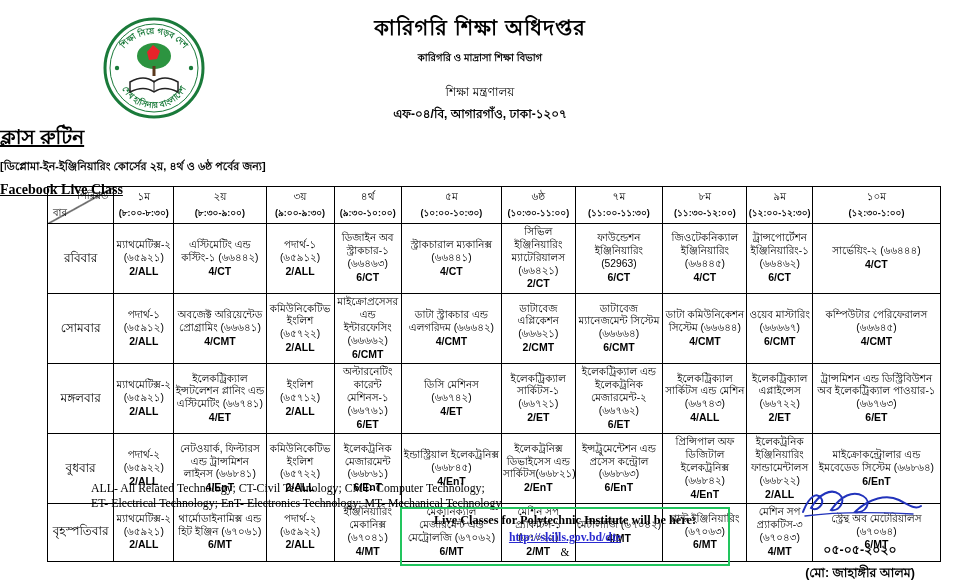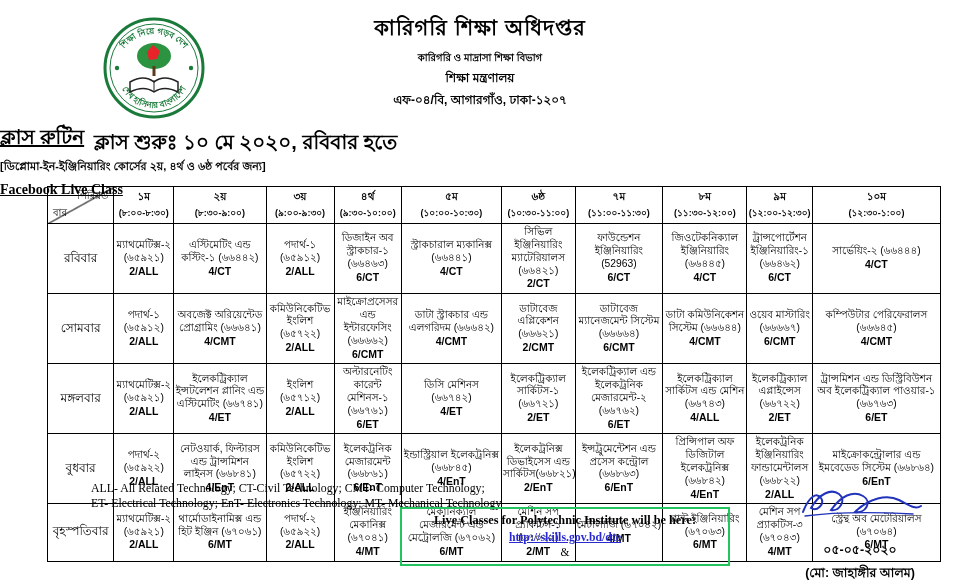--- a/index.html
+++ b/index.html
@@ -7,40 +7,40 @@
         font-family:"Liberation Sans",sans-serif;color:#000;}
 
   
   .gov-header{position:absolute;top:10px;left:0;right:0;height:105px;}
   .logo-left{position:absolute;left:102px;top:6px;width:104px;height:104px;}
   .logo-right{position:absolute;right:12px;top:14px;width:140px;height:92px;}
   .head-text{width:430px;margin:0 auto;text-align:center;}
   .head-line1{font-size:12px;font-weight:600;margin-top:4px;}
   .head-org{font-size:21px;font-weight:bold;letter-spacing:1px;margin-top:2px;}
   .head-line3{font-size:10px;font-weight:600;margin-top:3px;}
-  .head-line4{font-size:12px;font-weight:700;margin-top:2px;}
+  .head-line4{font-size:12px;font-weight:400;margin-top:16px;}
   .head-line5{font-size:12px;font-weight:600;margin-top:2px;}
 
   
   .title-zone{position:absolute;top:110px;left:0;right:0;height:74px;}
   .class-start{position:absolute;left:94px;top:17px;font-size:20px;font-weight:bold;}
   .routine-stack{position:absolute;left:0;right:0;top:12px;text-align:left;}
   .routine-title{font-size:20px;font-weight:bold;text-decoration:underline;}
   .routine-note{font-size:11px;font-weight:bold;margin-top:3px;}
   .fb-live{font-size:14px;font-weight:bold;text-decoration:underline;
            font-family:"Liberation Serif",serif;margin-top:5px;}
 
   
   table.routine{position:absolute;left:47px;top:186px;width:894px;
                 border-collapse:collapse;table-layout:fixed;}
   table.routine th,table.routine td{border:1px solid #000;text-align:center;
                 vertical-align:middle;padding:2px 1px;}
   table.routine thead tr{height:30px;}
   table.routine tbody tr{height:54px;}
-  .p-name{font-size:10.5px;font-weight:700;}
+  .p-name{font-size:10.5px;font-weight:400;}
   .p-time{font-size:9px;}
   td.day{font-size:12px;}
   .subj{font-size:10.3px;line-height:1.25;}
   .grp{font-size:10.5px;font-weight:bold;line-height:1.3;}
   th.corner{position:relative;padding:0;
     background:linear-gradient(to bottom right,
       transparent calc(50% - 0.8px),#000 calc(50% - 0.2px),
       #000 calc(50% + 0.2px),transparent calc(50% + 0.8px));}
   th.corner .c-top{position:absolute;top:1px;right:5px;font-size:10px;font-weight:normal;}
   th.corner .c-bot{position:absolute;bottom:1px;left:5px;font-size:10px;font-weight:normal;}
@@ -97,21 +97,20 @@
     </div>
 
   </div>
 
   <div class="title-zone">
     <div class="routine-stack">
       <div class="routine-title">ক্লাস রুটিন</div>
       <div class="routine-note">[ডিপ্লোমা-ইন-ইঞ্জিনিয়ারিং কোর্সের ২য়, ৪র্থ ও ৬ষ্ঠ পর্বের জন্য]</div>
       <div class="fb-live">Facebook Live Class</div>
     </div>
-    <div class="class-start">ক্লাস শুরুঃ ১০ মে ২০২০, রবিবার হতে</div>
   </div>
 
   <table class="routine">
       <colgroup>
         <col style="width: 7.4%;">
         <col style="width: 6.7%;">
         <col style="width: 10.3%;">
         <col style="width: 7.6%;">
         <col style="width: 7.5%;">
         <col style="width: 11.2%;">

